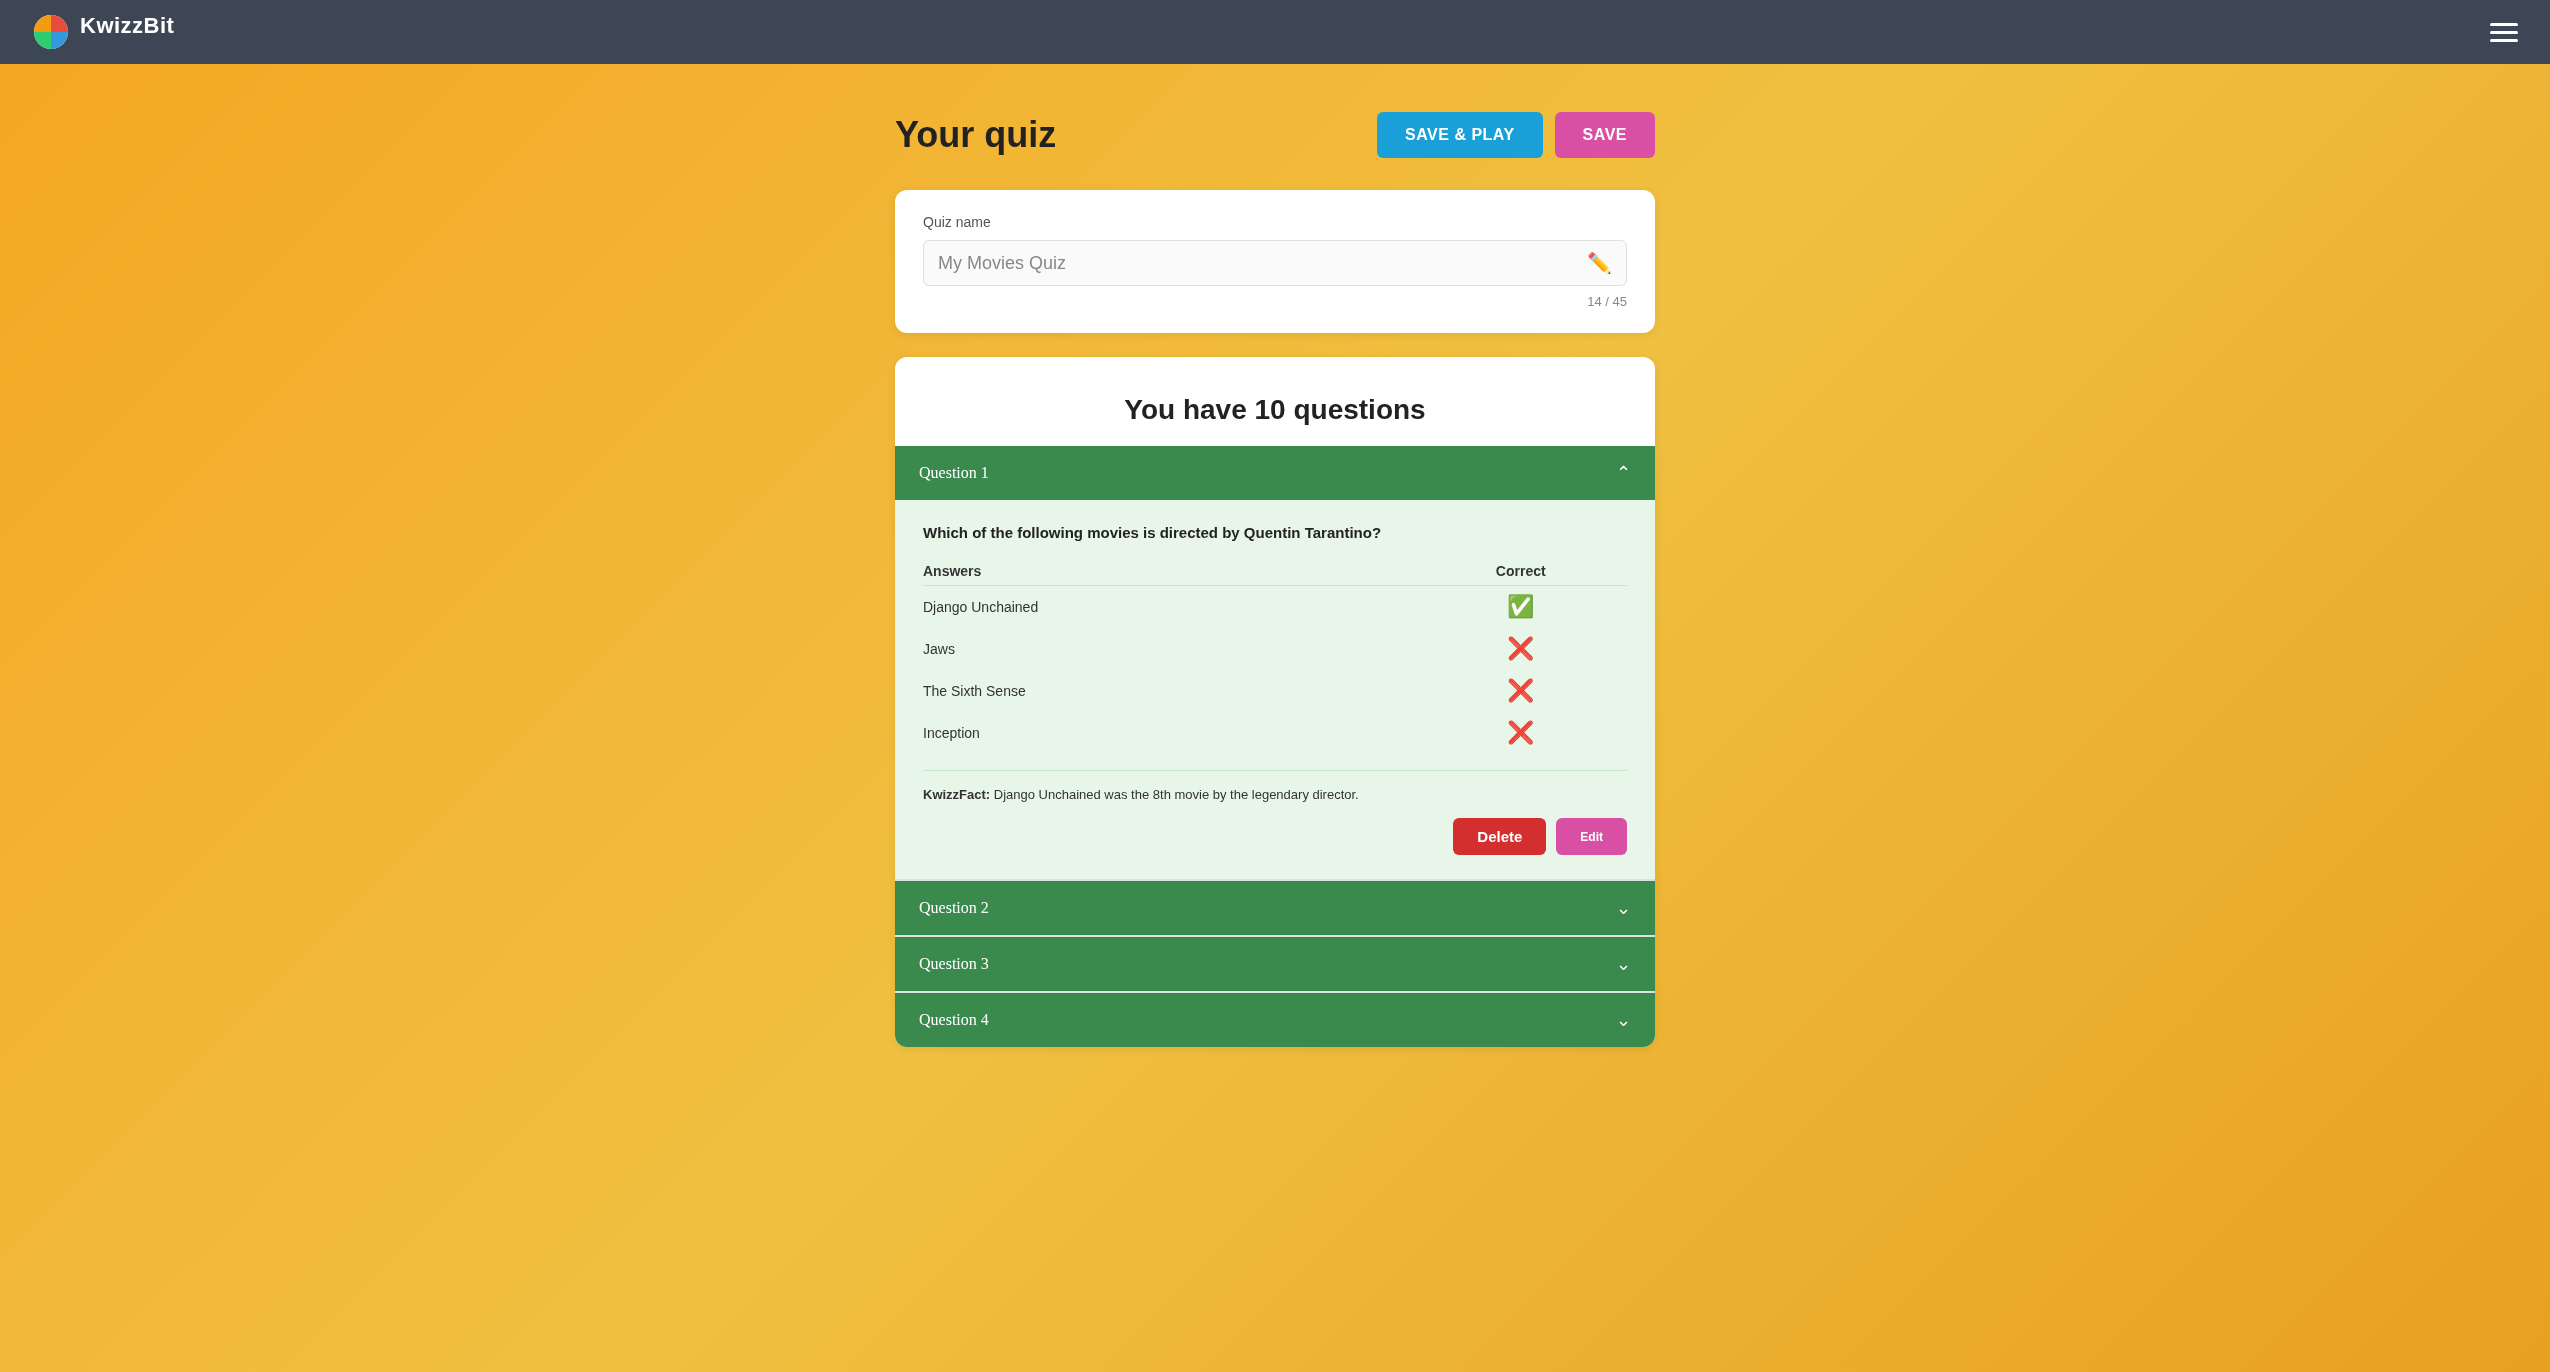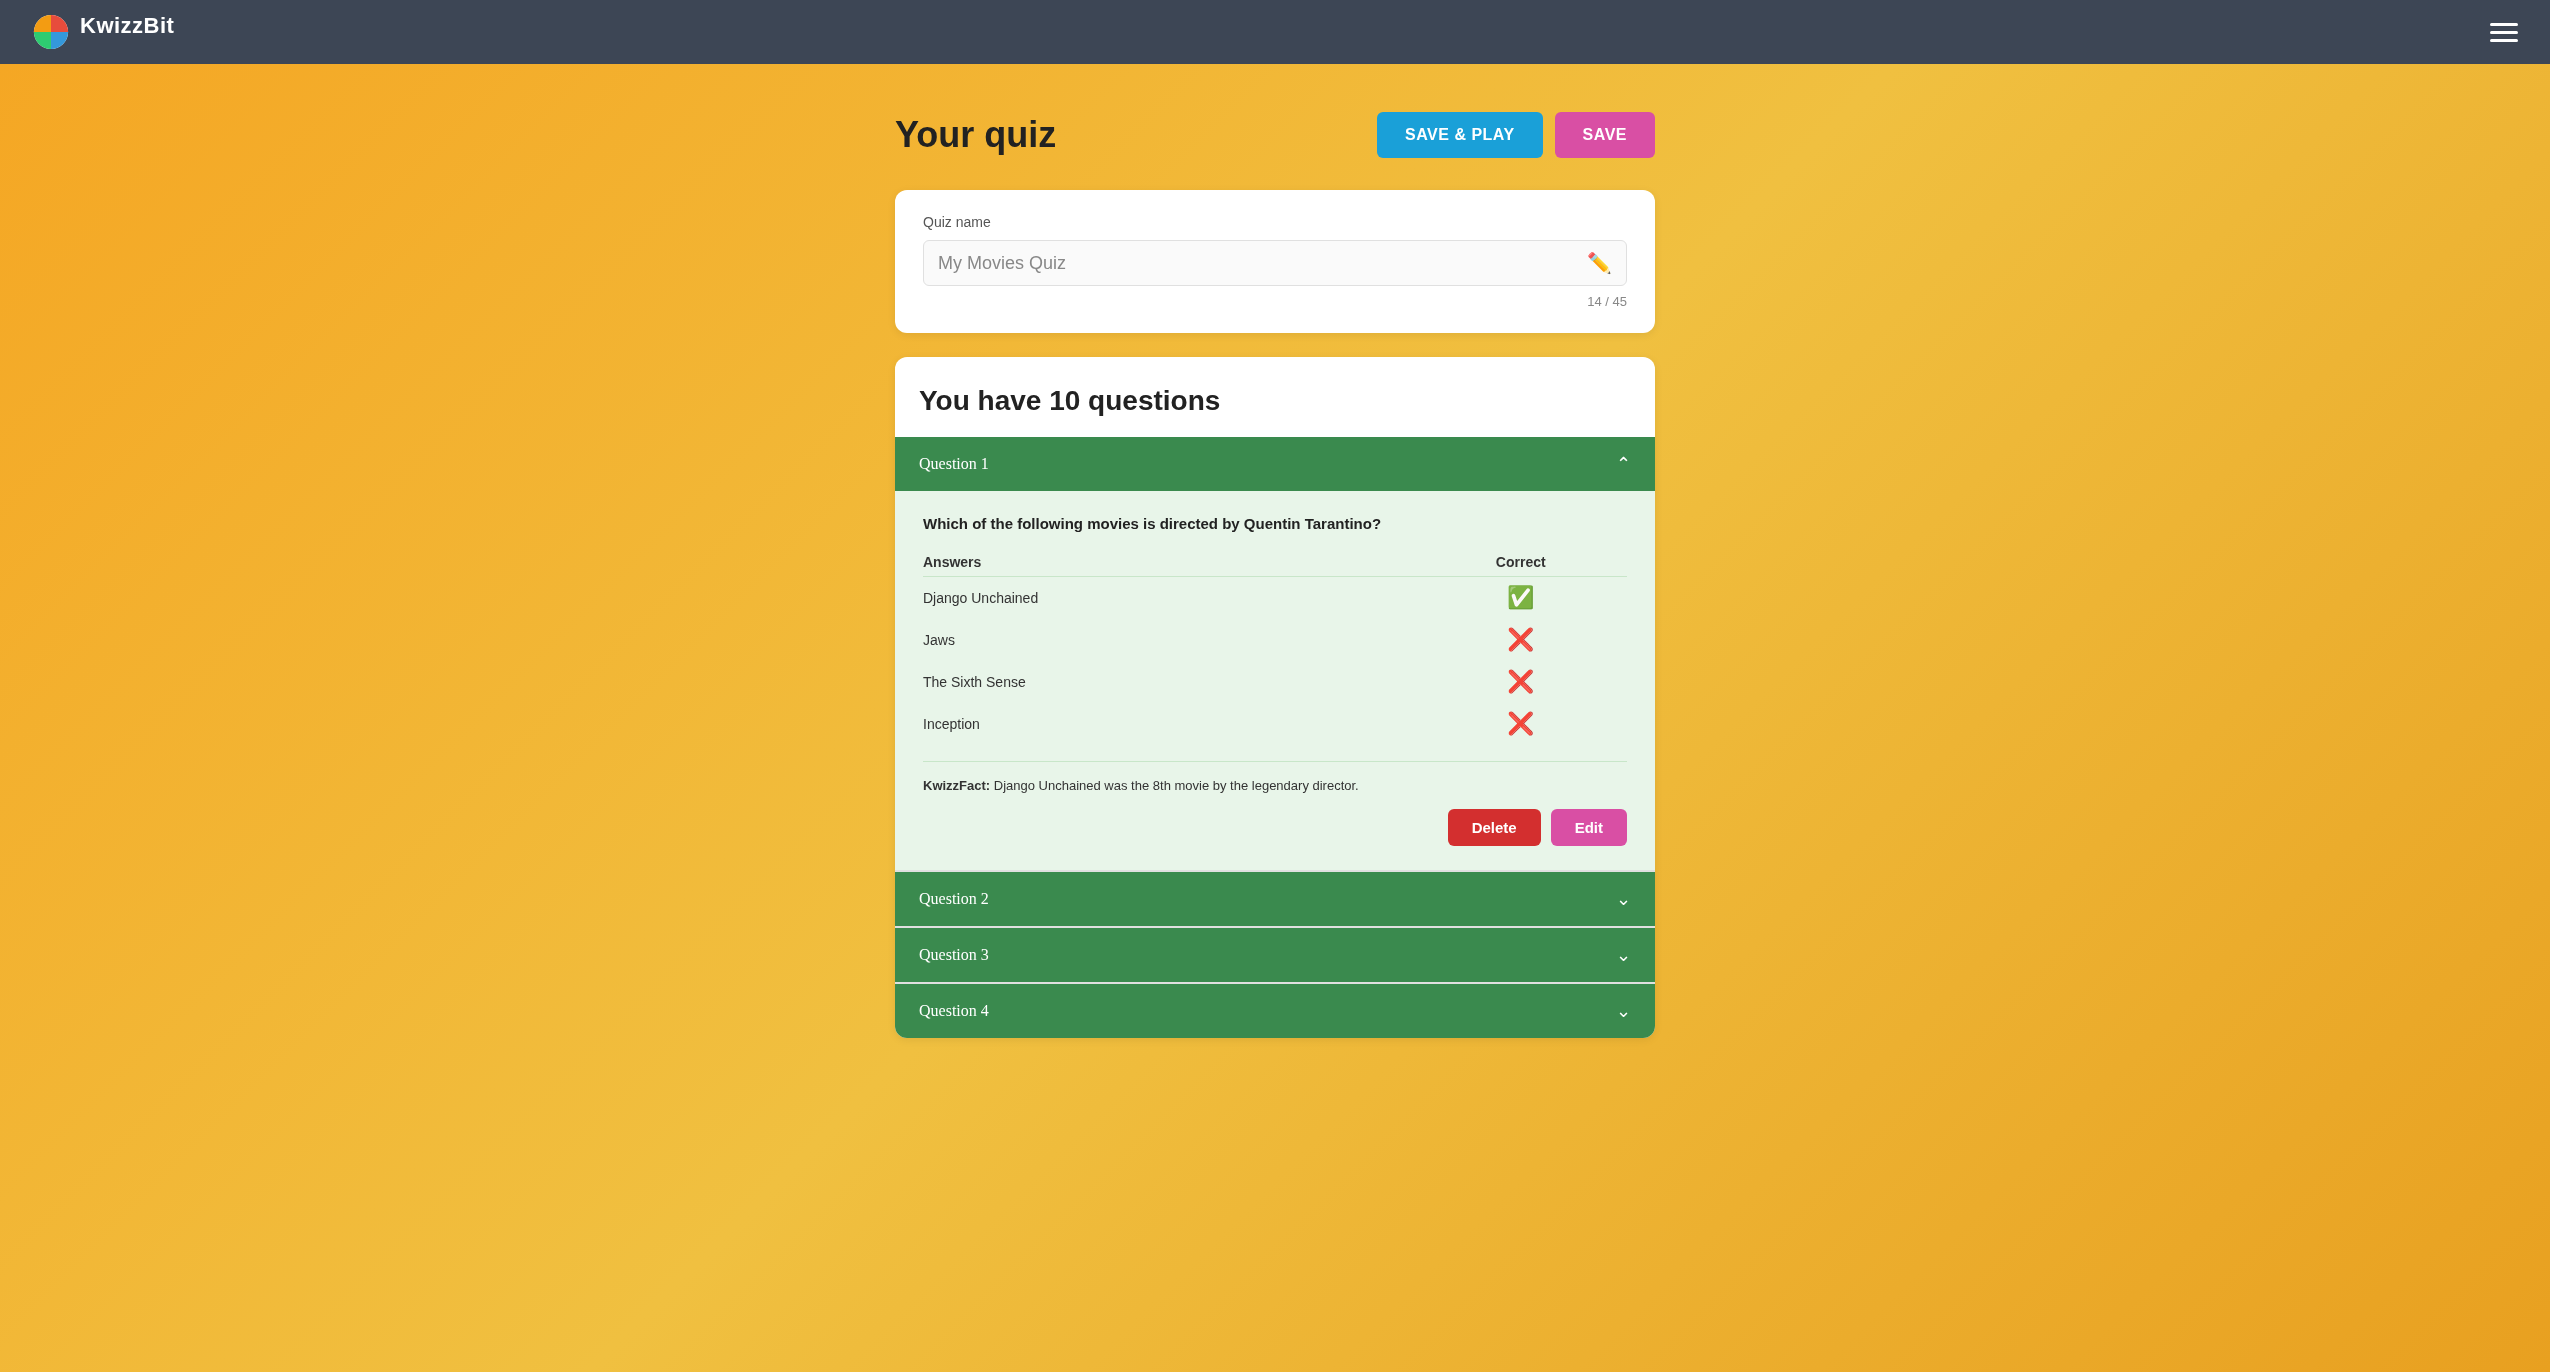--- a/index.html
+++ b/index.html
@@ -140,25 +140,26 @@
     
     .questions-card {
       background: white;
       border-radius: 12px;
       width: 100%;
       max-width: 760px;
       box-shadow: 0 2px 8px rgba(0,0,0,0.08);
       overflow: hidden;
     }
     .questions-header {
-      text-align: left;
+      text-align: center;
       padding: 28px 24px 20px;
       font-size: 28px;
       font-weight: 700;
       color: #222;
+      margin-top: 9px;
     }
     
     .question-item {
       border-bottom: 2px solid #e0e0e0;
     }
     .question-item:last-child {
       border-bottom: none;
     }
     .question-bar {
       background: #3a8a4e;
@@ -246,21 +247,21 @@
       font-size: 15px;
       font-weight: 700;
       cursor: pointer;
     }
     .btn-edit {
       background: #d94fa4;
       color: white;
       border: none;
       border-radius: 6px;
       padding: 10px 24px;
-      font-size: 15px;
+      font-size: 12px;
       font-weight: 700;
       cursor: pointer;
     }
   </style>
 </head>
 <body>
 
 <nav class="navbar">
   <div class="navbar-logo">
 

